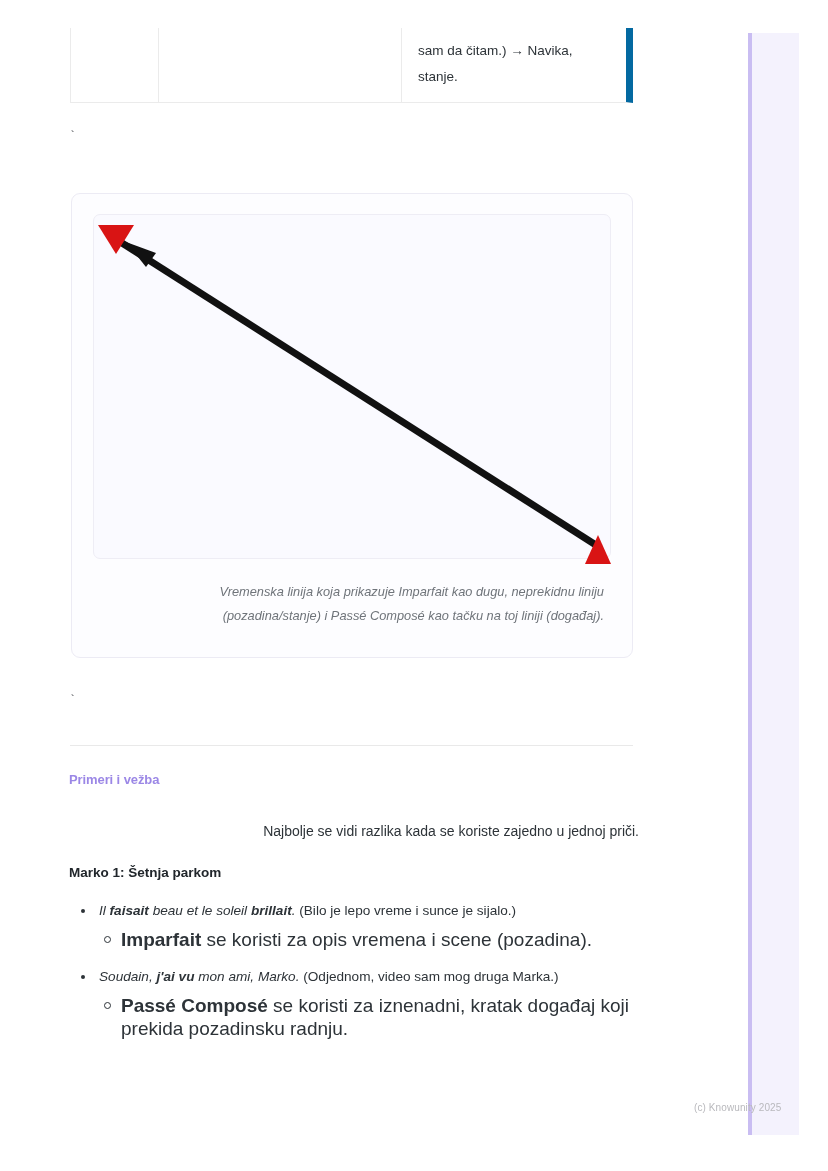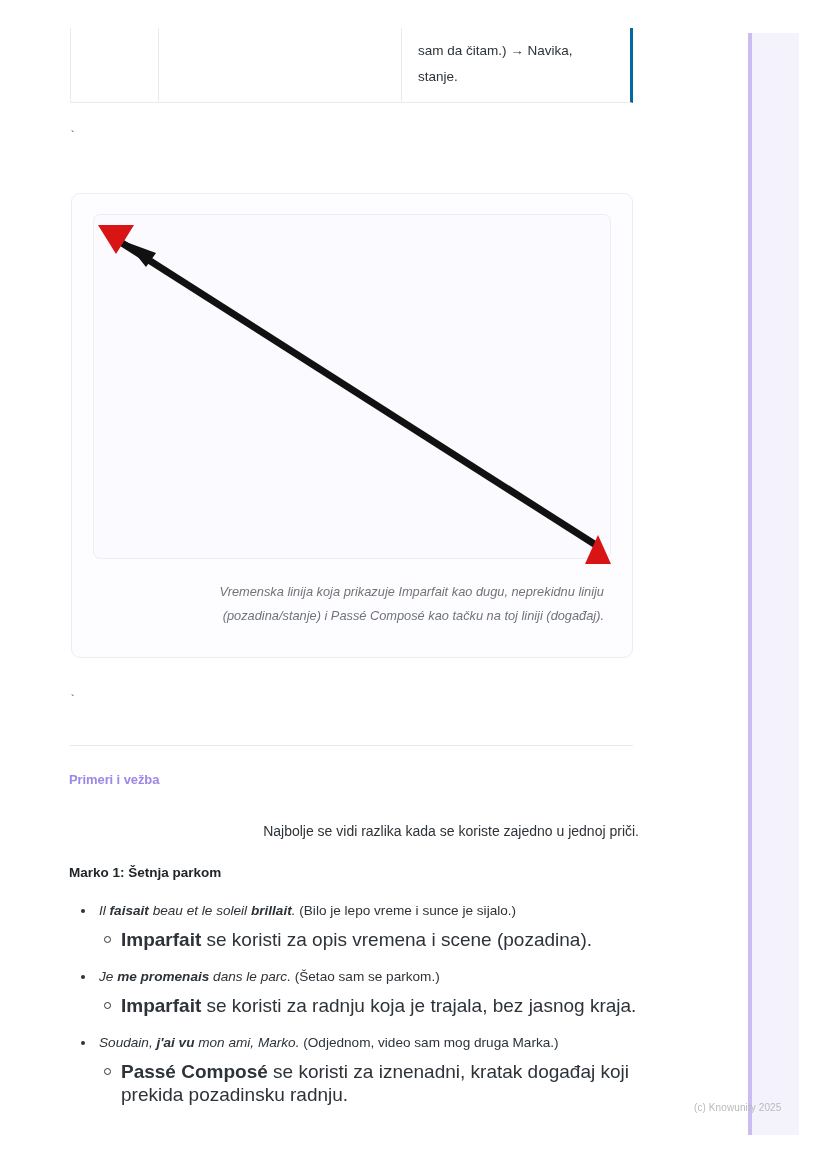--- a/index.html
+++ b/index.html
@@ -50,21 +50,21 @@
     top: 28px;
     width: 563px;
     height: 75px;
     display: flex;
   }
   .tcell {
     border-left: 1px solid #ebebeb;
     border-bottom: 1px solid #ebebeb;
     padding: 10px 16px 0 16px;
   }
-  .tcell:last-child { border-right: 3px solid #0369a1; }
+  .tcell:last-child { border-right: 7px solid #0369a1; }
   .tcell-1 { width: 88px; }
   .tcell-2 { width: 243px; }
   .tcell-3 { width: 232px; }
   .tcell-3 .cell-text {
     font-size: 13.5px;
     line-height: 26px;
     color: #2d3338;
   }
 
   
@@ -277,24 +277,20 @@
 
   <div class="example-heading">Marko 1: Šetnja parkom</div>
 
   <ul class="bullet-list">
 
     <li class="bullet-group">
       <div class="lvl1"><span class="it">Il </span><span class="bi">faisait</span><span class="it"> beau et le soleil </span><span class="bi">brillait</span><span class="it">.</span><span> (Bilo je lepo vreme i sunce je sijalo.)</span></div>
       <div class="lvl2"><span class="bd">Imparfait</span><span> se koristi za opis vremena i scene (pozadina).</span></div>
     </li>
 
-    <li class="bullet-group">
-      <div class="lvl1"><span class="it">Je </span><span class="bi">me promenais</span><span class="it"> dans le parc.</span><span> (Šetao sam se parkom.)</span></div>
-      <div class="lvl2"><span class="bd">Imparfait</span><span> se koristi za radnju koja je trajala, bez jasnog kraja.</span></div>
-    </li>
 
     <li class="bullet-group">
       <div class="lvl1"><span class="it">Soudain, </span><span class="bi">j'ai vu</span><span class="it"> mon ami, Marko.</span><span> (Odjednom, video sam mog druga Marka.)</span></div>
       <div class="lvl2"><span class="bd">Passé Composé</span><span> se koristi za iznenadni, kratak događaj koji prekida pozadinsku radnju.</span></div>
     </li>
 
   </ul>
 </div>
 
 <div class="watermark">(c) Knowunity 2025</div>

